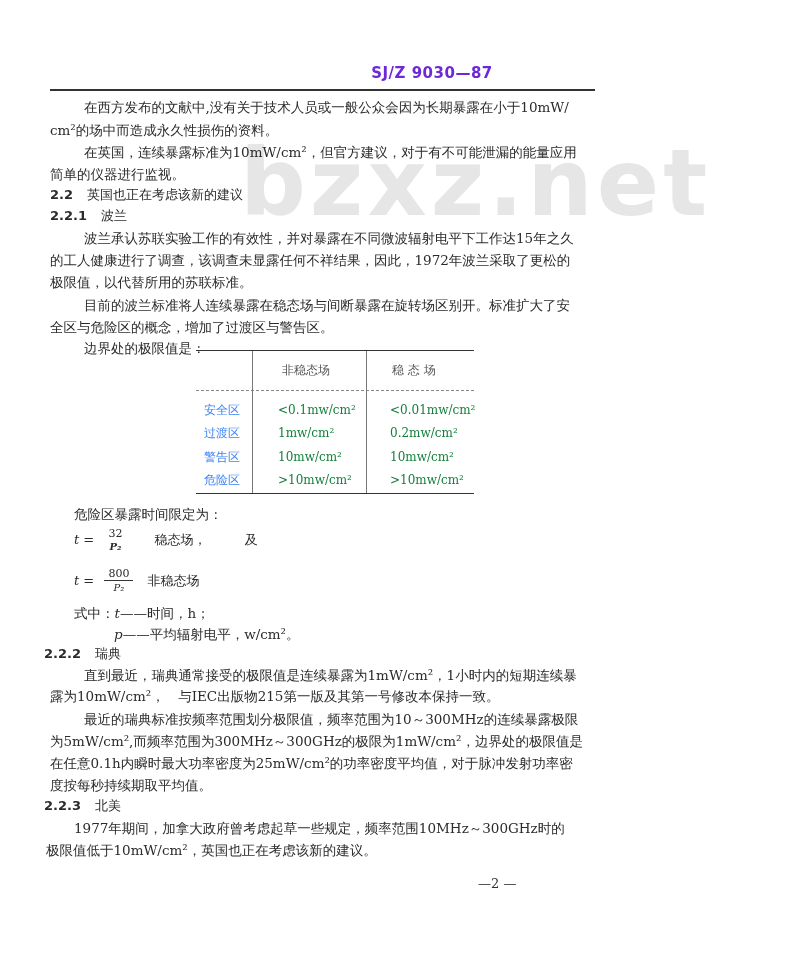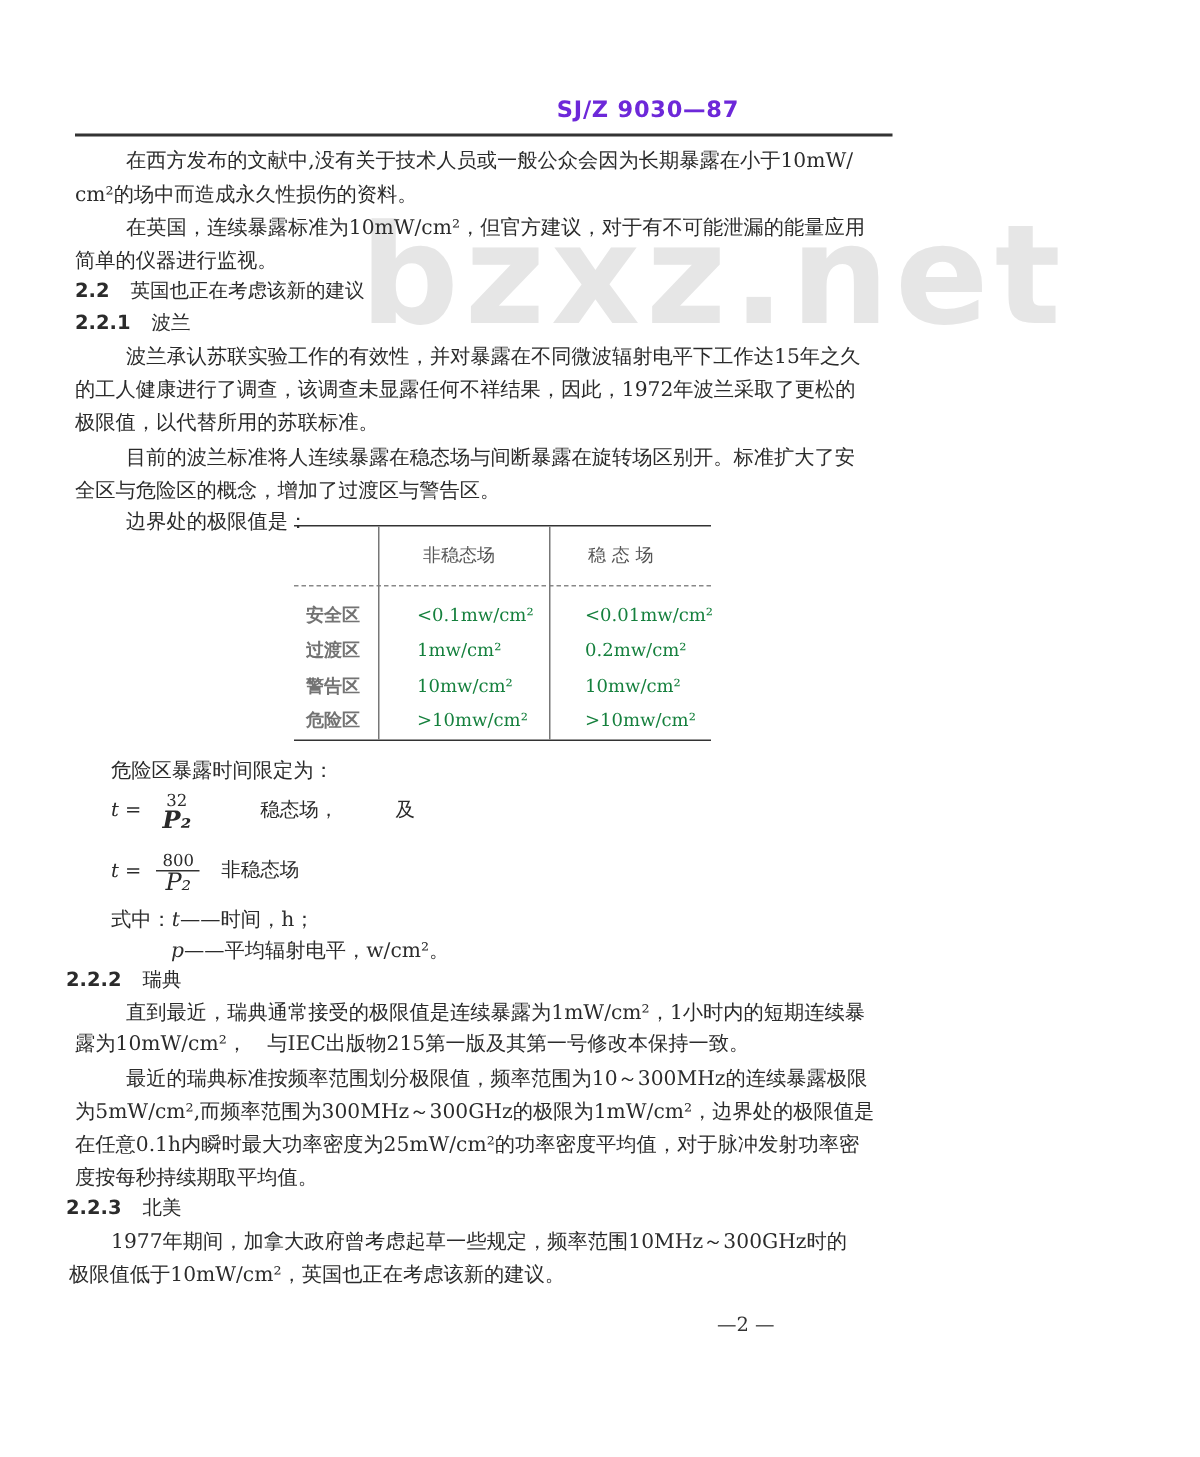--- a/index.html
+++ b/index.html
@@ -40,28 +40,28 @@
       font-family: "DejaVu Sans", "Liberation Sans", sans-serif; font-weight: bold;
       margin-right: 14px;
     }
     .tbl-top { position: absolute; left: 196px; top: 350px; width: 278px; border-top: 1.5px solid #333; }
     .tbl-bottom { position: absolute; left: 196px; top: 493px; width: 278px; border-top: 1.5px solid #333; }
     .tbl-mid { position: absolute; left: 196px; top: 390px; width: 278px; border-top: 1px dashed #888; }
     .tbl-v1 { position: absolute; left: 252px; top: 351px; height: 142px; border-left: 1px solid #777; }
     .tbl-v2 { position: absolute; left: 366px; top: 351px; height: 142px; border-left: 1px solid #777; }
     .cell { position: absolute; font-size: 12px; white-space: nowrap; color: #15803d; line-height: 16px; }
     .cell.head { font-size: 12px; color: #555; }
-    .cell.rowlabel { color: #737373; font-weight: bold; }
+    .cell.rowlabel { color: #3b82f6; }
 
     
     .formula { position: absolute; white-space: nowrap; font-size: 13px; }
     .italic { font-style: italic; }
     .frac { display: inline-block; vertical-align: middle; text-align: center; margin: 0 6px; }
     .frac .numr { display: block; font-size: 11px; line-height: 13px; padding: 0 4px; }
-    .frac .den { display: block; font-size: 16px; line-height: 14px; padding: 0 4px; font-style: italic; font-weight: bold; }
+    .frac .den { display: block; font-size: 10px; line-height: 14px; padding: 0 4px; font-style: italic; font-weight: bold; }
     .frac.bar .numr { border-bottom: 1px solid #333; }
 
     .page-number {
       position: absolute; left: 478px; top: 876px; font-size: 13px; white-space: nowrap; color: #333;
     }
   </style>
 </head>
 <body>
 
 <div class="page">
@@ -121,21 +121,21 @@
     </div>
 
     <div class="line" style="left:74px; top:505px;">危险区暴露时间限定为：</div>
 
     <div class="formula" style="left:74px; top:527px;">
       <span class="italic">t =</span>
       <span class="frac">
         <span class="numr">32</span>
         <span class="den">P₂</span>
       </span>
-      <span style="margin-left:32px;">稳态场，</span>
+      <span style="margin-left:18px;">稳态场，</span>
       <span style="margin-left:34px;">及</span>
     </div>
 
     <div class="formula" style="left:74px; top:567px;">
       <span class="italic">t =</span>
       <span class="frac bar">
         <span class="numr">800</span>
         <span class="den" style="font-weight:normal;">P₂</span>
       </span>
       <span style="margin-left:4px;">非稳态场</span>

